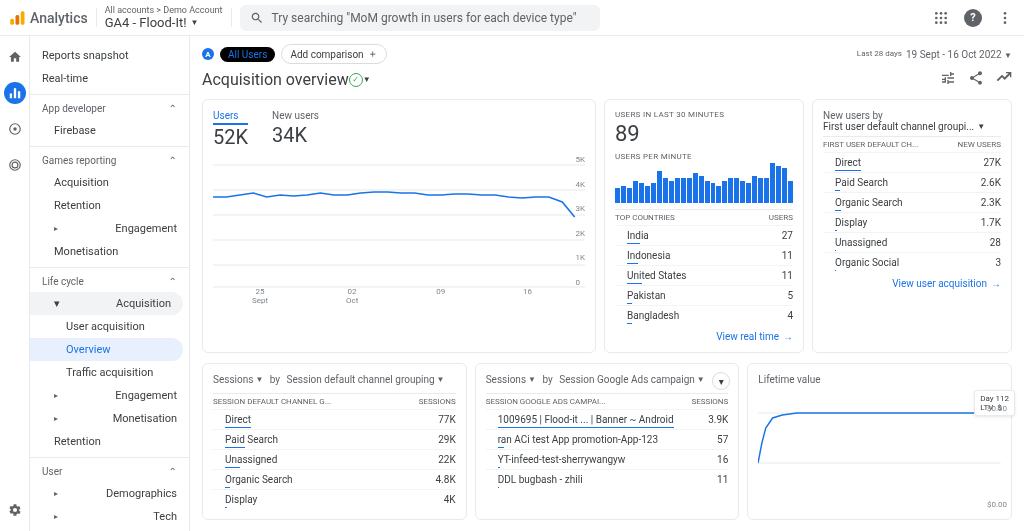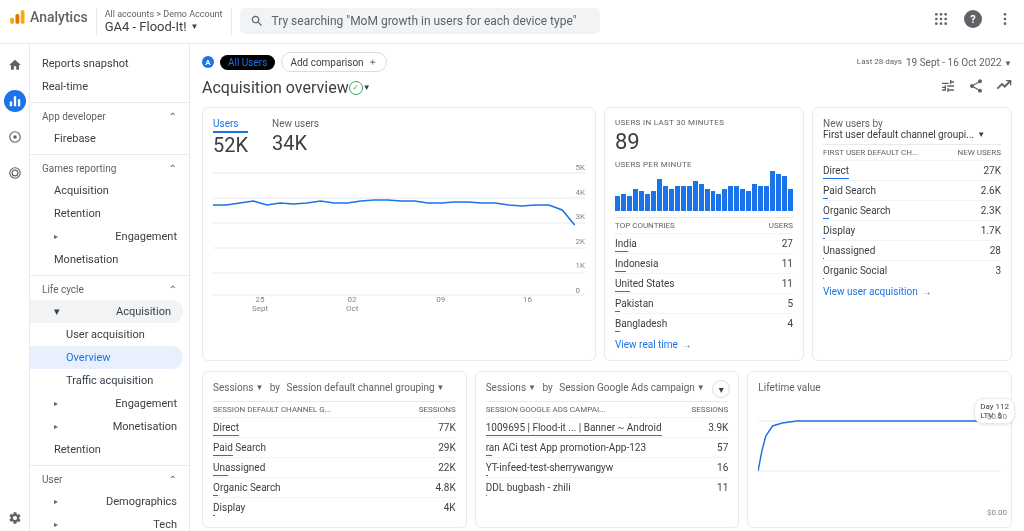--- a/index.html
+++ b/index.html
@@ -1,17 +1,17 @@
 <!DOCTYPE html>
 <html><head>
 <meta charset="utf-8">
 <style>
 * { margin:0; padding:0; box-sizing:border-box; font-family:"Google Sans",Roboto,Arial,sans-serif; }
 body { width:1024px; height:531px; background:#fff; overflow:hidden; font-size:12px; color:#3c4043; }
-.hdr { height:44px; display:flex; align-items:flex-start; border-bottom:1px solid #e8eaed; padding:8px 8px; gap:8px; }
+.hdr { height:36px; display:flex; align-items:center; border-bottom:1px solid #e8eaed; padding:8px 8px; gap:8px; }
 .logo { display:flex; align-items:center; gap:4px; }
 .logo-icon { width:18px; height:18px; }
 .logo-txt { font-size:14px; color:#5f6368; font-weight:500; }
 .acct { display:flex; flex-direction:column; font-size:9px; color:#5f6368; padding:0 8px; border-left:1px solid #e8eaed; border-right:1px solid #e8eaed; height:100%; justify-content:center; }
 .acct-main { font-size:13px; color:#3c4043; display:flex; align-items:center; gap:4px; }
 .search { flex:1; max-width:360px; background:#f1f3f4; border-radius:6px; height:26px; display:flex; align-items:center; padding:0 10px; gap:8px; color:#5f6368; font-size:12px; }
 .hdr-right { display:flex; align-items:center; gap:12px; margin-left:auto; color:#5f6368; }
 .iconbtn { width:22px; height:22px; display:flex; align-items:center; justify-content:center; border-radius:50%; cursor:pointer; }
 .iconbtn svg { width:16px; height:16px; fill:#5f6368; }
 .iconbtn.help { background:#5f6368; color:#fff; width:18px; height:18px; font-size:11px; font-weight:700; }
@@ -53,30 +53,30 @@
 .chart-area { position:relative; height:150px; }
 .chart-area svg { width:100%; height:100%; }
 .yaxis { position:absolute; right:0; top:0; bottom:18px; display:flex; flex-direction:column; justify-content:space-between; font-size:8px; color:#80868b; }
 .xaxis { position:absolute; bottom:0; left:0; right:14px; display:flex; justify-content:space-around; font-size:8px; color:#80868b; }
 .card-sm-hdr { font-size:8px; color:#5f6368; letter-spacing:0.3px; margin-bottom:2px; }
 .big-num { font-size:22px; color:#3c4043; margin-bottom:6px; }
 .minibars { height:40px; display:flex; align-items:flex-end; gap:1px; margin-bottom:6px; }
 .minibars div { flex:1; background:#1a73e8; }
 .tbl-hdr { display:flex; justify-content:space-between; font-size:8px; color:#5f6368; padding:3px 0; border-top:1px solid #e8eaed; }
 .tbl-row { display:flex; justify-content:space-between; font-size:10px; padding:4px 0; border-top:1px solid #f1f3f4; }
-.tbl-row .c1 { position:relative; }
+.tbl-row .c1 { position:relative;margin-left:12px; }
 .tbl-row .c1 .bar { position:absolute; bottom:-3px; left:0; height:1.5px; background:#1a73e8; }
-.card-link { font-size:10px; color:#1a73e8; text-align:right; padding-top:6px; display:flex; justify-content:flex-start; align-items:center; gap:4px; cursor:pointer; }
+.card-link { font-size:10px; color:#1a73e8; text-align:right; padding-top:6px; display:flex; justify-content:flex-end; align-items:center; gap:4px; cursor:pointer; }
 .cards2 { display:grid; grid-template-columns:1fr 1fr 1fr; gap:8px; }
 .card2 { border:1px solid #e8eaed; border-radius:6px; padding:10px; position:relative; }
 .card2-title { font-size:10px; color:#5f6368; margin-bottom:8px; display:flex; align-items:center; gap:2px; }
 .card2-title .dd { display:inline-flex; align-items:center; gap:2px; }
 .filterbtn { position:absolute; top:8px; right:8px; width:18px; height:18px; border:1px solid #dadce0; border-radius:50%; display:flex; align-items:center; justify-content:center; font-size:10px; cursor:pointer; }
 .ltv-svg { width:100%; height:80px; }
-.ltv-tip { position:absolute; top:26px; right:-4px; background:#fff; border:1px solid #e8eaed; border-radius:9px; padding:3px 5px; font-size:8px; box-shadow:0 1px 3px rgba(0,0,0,0.1); }
+.ltv-tip { position:absolute; top:26px; right:-4px; background:#fff; border:1px solid #e8eaed; border-radius:3px; padding:3px 5px; font-size:8px; box-shadow:0 1px 3px rgba(0,0,0,0.1); }
 .ltv-yaxis { position:absolute; right:4px; top:40px; bottom:10px; display:flex; flex-direction:column; justify-content:space-between; font-size:8px; color:#80868b; }
 .caret { font-size:8px; }
 </style>
 </head>
 <body>
 
 <div class="hdr">
   <div class="logo">
     <svg class="logo-icon" viewBox="0 0 24 24">
         <rect x="3" y="13" width="5" height="8" rx="2" fill="#f9ab00"></rect>

